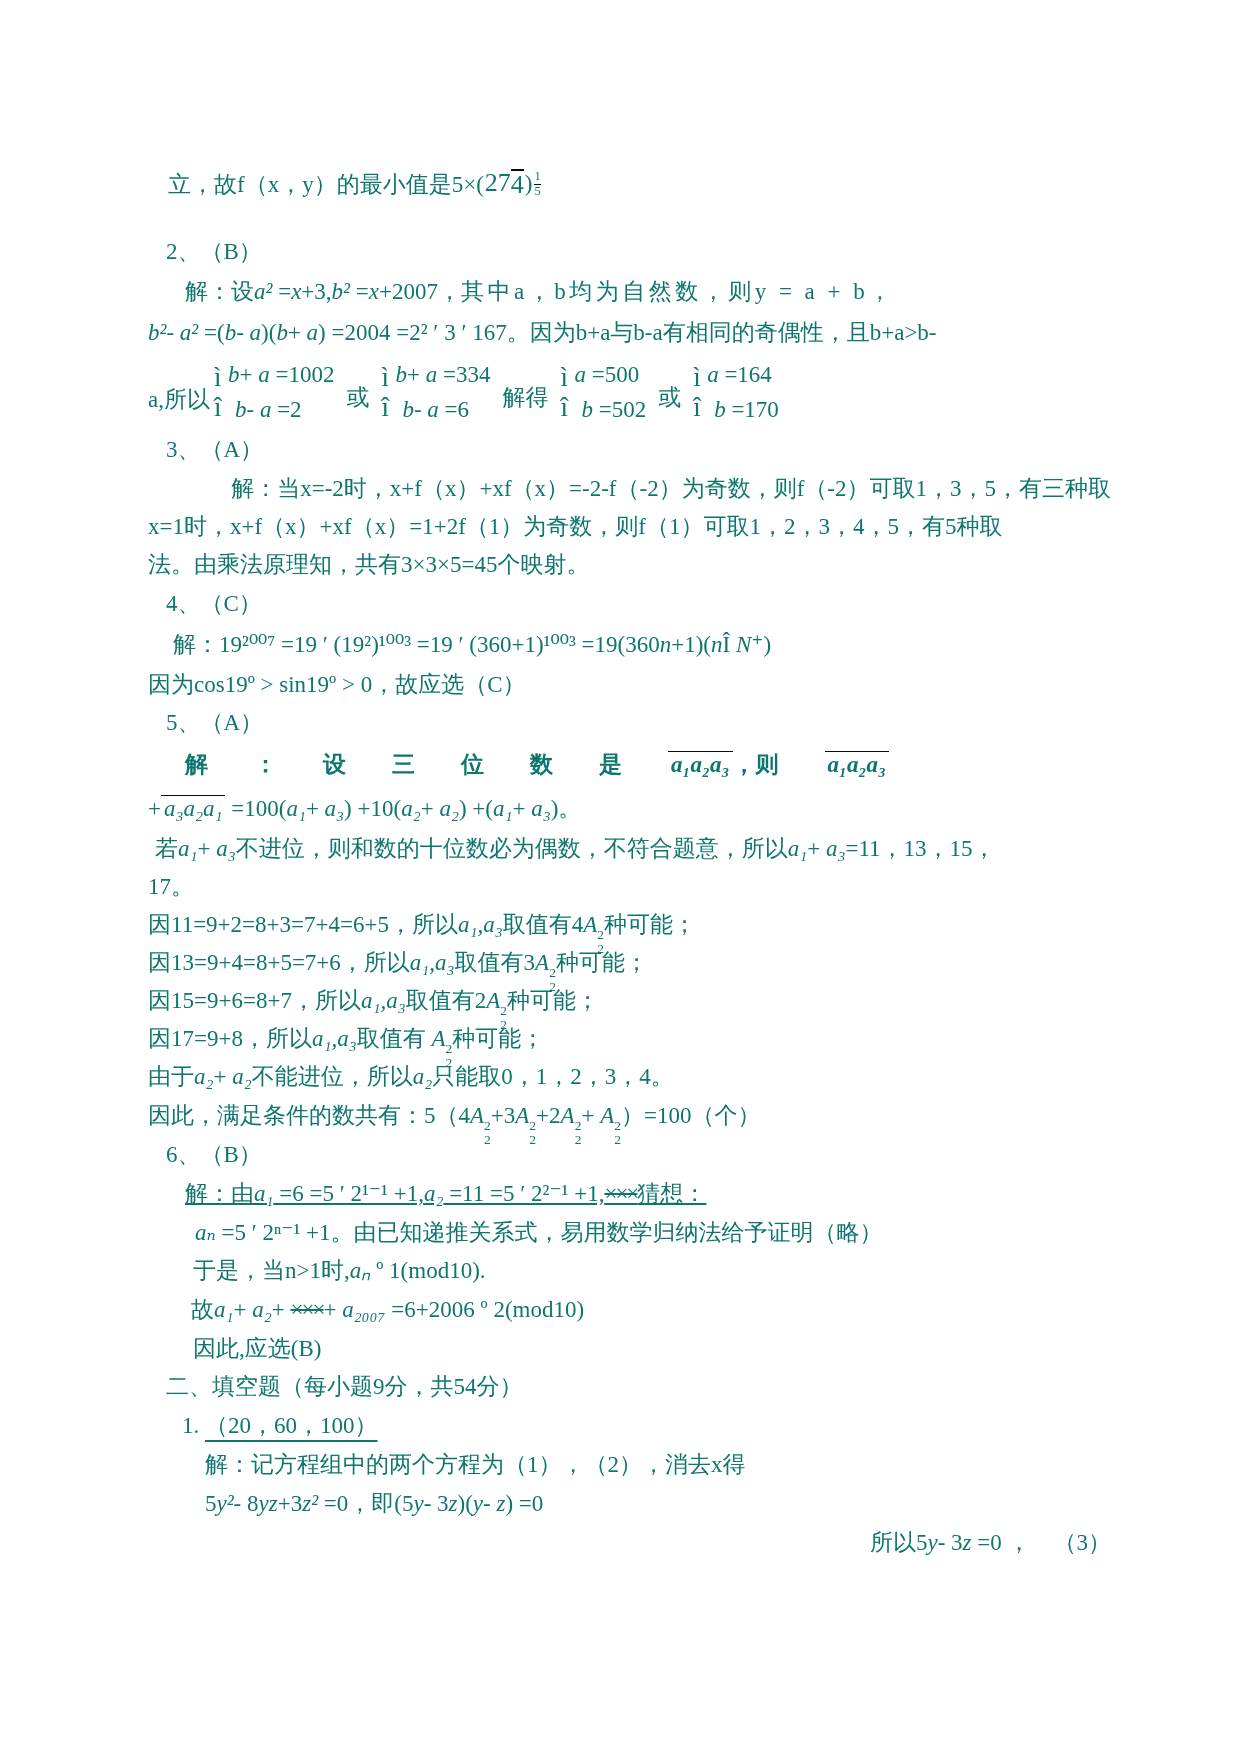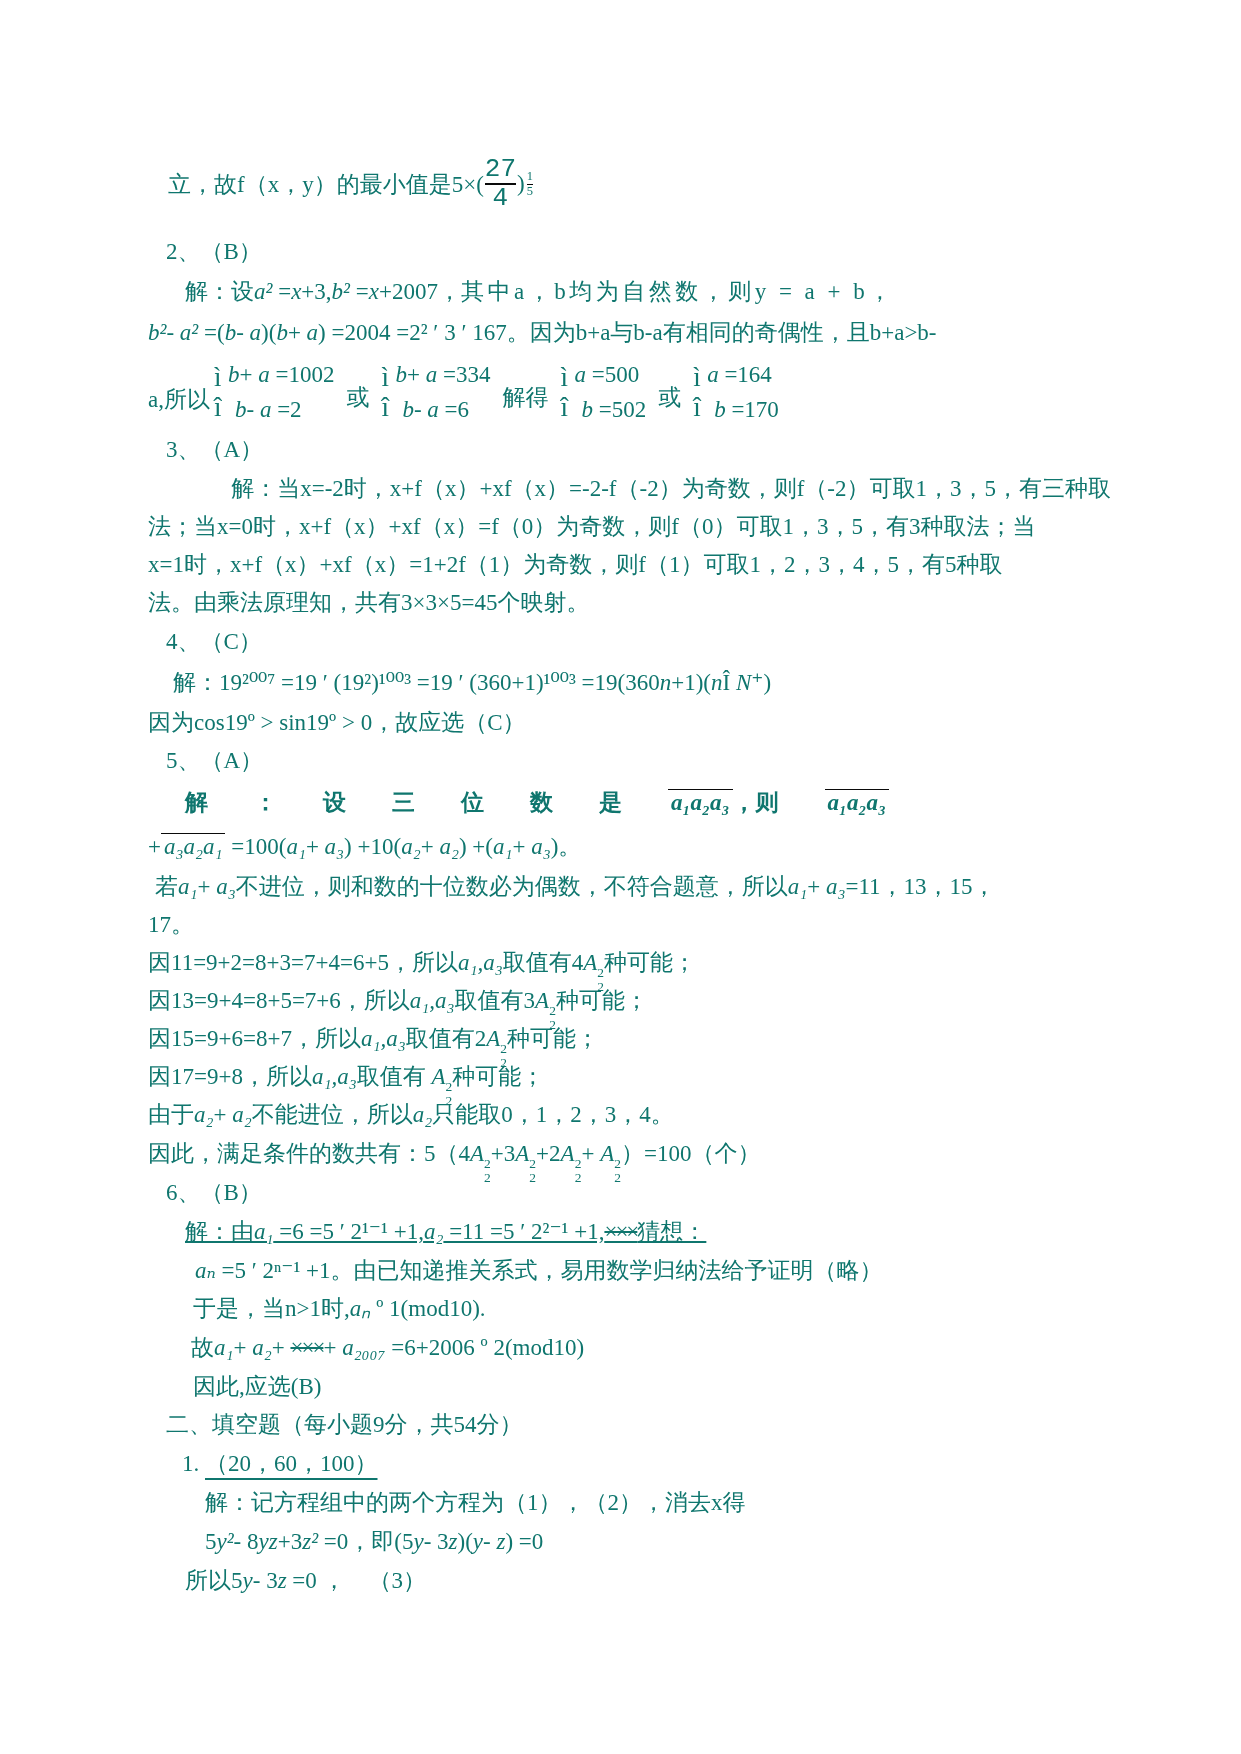--- a/index.html
+++ b/index.html
@@ -18,21 +18,21 @@
   .flexline{display:flex;align-items:center;}
   .r-n{}
   .r-i{font-style:italic;}
   .r-ov{font-style:italic;border-top:1.6px solid #0a0a0a;padding:1px 3px 0 3px;display:inline-block;line-height:1.05;}
   .r-sp{letter-spacing:46px;}
   .r-sp2{letter-spacing:3.5px;}
   .r-strike{text-decoration:line-through;letter-spacing:-2px;}
   .r-u{text-decoration:underline;text-underline-offset:7px;}
   .r-ss{display:inline-flex;flex-direction:column;font-size:13.5px;line-height:1.05;vertical-align:-7px;text-align:left;}
   
-  .frac{display:inline-flex;flex-direction:column;text-align:center;line-height:1.05;font-size:26px;margin:16px 1px;vertical-align:middle;font-family:Liberation Mono, monospace;}
+  .frac{display:inline-flex;text-align:center;line-height:1.05;font-size:26px;margin:16px 1px;vertical-align:middle;}
   .frac .den{border-top:2px solid #0a0a0a;}
   
   .expfrac{display:inline-flex;flex-direction:column;text-align:center;font-size:12.5px;line-height:1.1;vertical-align:26px;margin-left:2px;}
   .expfrac .den{border-top:1px solid #0a0a0a;}
   
   .sysgroup{display:inline-flex;align-items:center;margin:0 4px;}
   .brace{display:flex;flex-direction:column;justify-content:space-between;font-size:27px;line-height:30px;width:14px;}
   .syrows{display:flex;flex-direction:column;}
   .syrow{height:35px;line-height:35px;}
   .syrow.bot{padding-left:7px;}
@@ -100,21 +100,20 @@
             <span>î</span>
           </span>
           <span class="syrows">
             <span class="syrow"><span class="r-i">a</span><span class="r-n"> =164</span></span>
             <span class="syrow bot"><span class="r-i">b</span><span class="r-n"> =170</span></span>
           </span>
         </span>
       </div>
       <div class="line" style="margin-left: 18px; height: 40px; line-height: 40px;"><span class="r-n">3、（A）</span></div>
       <div class="line" style="margin-left: 29px; height: 38px; line-height: 38px; text-align: right;"><span class="r-n">解：当x=-2时，x+f（x）+xf（x）=-2-f（-2）为奇数，则f（-2）可取1，3，5，有三种取</span></div>
-      <div class="line" style="margin-left: 0px; height: 38px; line-height: 38px;"><span class="r-n">法；当x=0时，x+f（x）+xf（x）=f（0）为奇数，则f（0）可取1，3，5，有3种取法；当</span></div>
       <div class="line" style="margin-left: 0px; height: 38px; line-height: 38px;"><span class="r-n">x=1时，x+f（x）+xf（x）=1+2f（1）为奇数，则f（1）可取1，2，3，4，5，有5种取</span></div>
       <div class="line" style="margin-left: 0px; height: 38px; line-height: 38px;"><span class="r-n">法。由乘法原理知，共有3×3×5=45个映射。</span></div>
       <div class="line" style="margin-left: 18px; height: 40px; line-height: 40px;"><span class="r-n">4、（C）</span></div>
       <div class="line" style="margin-left: 25px; height: 42px; line-height: 42px;"><span class="r-n">解：19²⁰⁰⁷ =19 ′ (19²)¹⁰⁰³ =19 ′ (360+1)¹⁰⁰³ =19(360</span><span class="r-i">n</span><span class="r-n">+1)(</span><span class="r-i">n</span><span class="r-n">Î  </span><span class="r-i">N</span><span class="r-n">⁺)</span></div>
       <div class="line" style="margin-left: 0px; height: 38px; line-height: 38px;"><span class="r-n">因为cos19º &gt; sin19º &gt; 0，故应选（C）</span></div>
       <div class="line" style="margin-left: 18px; height: 38px; line-height: 38px;"><span class="r-n">5、（A）</span></div>
       <div class="line" style="margin-left: 37px; height: 46px; line-height: 46px; font-weight: bold;"><span class="r-sp">解：设三位数是</span><span class="r-ov">a₁a₂a₃</span><span class="r-n">，</span><span class="r-sp">则</span><span class="r-ov">a₁a₂a₃</span></div>
       <div class="line" style="margin-left: 0px; height: 42px; line-height: 42px;"><span class="r-n">+</span><span class="r-ov">a₃a₂a₁</span><span class="r-n"> =100(</span><span class="r-i">a₁</span><span class="r-n">+ </span><span class="r-i">a₃</span><span class="r-n">) +10(</span><span class="r-i">a₂</span><span class="r-n">+ </span><span class="r-i">a₂</span><span class="r-n">) +(</span><span class="r-i">a₁</span><span class="r-n">+ </span><span class="r-i">a₃</span><span class="r-n">)。</span></div>
       <div class="line" style="margin-left: 7px; height: 38px; line-height: 38px;"><span class="r-n">若</span><span class="r-i">a₁</span><span class="r-n">+ </span><span class="r-i">a₃</span><span class="r-n">不进位，则和数的十位数必为偶数，不符合题意，所以</span><span class="r-i">a₁</span><span class="r-n">+ </span><span class="r-i">a₃</span><span class="r-n">=11，13，15，</span></div>
       <div class="line" style="margin-left: 0px; height: 38px; line-height: 38px;"><span class="r-n">17。</span></div>
@@ -151,15 +150,15 @@
       <div class="line" style="margin-left: 18px; height: 38px; line-height: 38px;"><span class="r-n">6、（B）</span></div>
       <div class="line" style="margin-left: 37px; height: 40px; line-height: 40px; text-decoration: underline;"><span class="r-n">解：由</span><span class="r-i">a₁</span><span class="r-n"> =6 =5 ′ 2¹⁻¹ +1,</span><span class="r-i">a₂</span><span class="r-n"> =11 =5 ′ 2²⁻¹ +1,</span><span class="r-strike">×××</span><span class="r-n">猜想：</span></div>
       <div class="line" style="margin-left: 47px; height: 38px; line-height: 38px;"><span class="r-i">aₙ</span><span class="r-n"> =5 ′ 2ⁿ⁻¹ +1。由已知递推关系式，易用数学归纳法给予证明（略）</span></div>
       <div class="line" style="margin-left: 45px; height: 38px; line-height: 38px; font-family: Liberation Serif, serif;"><span class="r-n">于是，当n&gt;1时,</span><span class="r-i">aₙ</span><span class="r-n"> º 1(mod10).</span></div>
       <div class="line" style="margin-left: 43px; height: 40px; line-height: 40px;"><span class="r-n">故</span><span class="r-i">a₁</span><span class="r-n">+ </span><span class="r-i">a₂</span><span class="r-n">+ </span><span class="r-strike">×××</span><span class="r-n">+ </span><span class="r-i">a₂₀₀₇</span><span class="r-n"> =6+2006 º 2(mod10)</span></div>
       <div class="line" style="margin-left: 45px; height: 38px; line-height: 38px;"><span class="r-n">因此,应选(B)</span></div>
       <div class="line" style="margin-left: 18px; height: 38px; line-height: 38px;"><span class="r-n">二、填空题（每小题9分，共54分）</span></div>
       <div class="line" style="margin-left: 34px; height: 40px; line-height: 40px;"><span class="r-n">1.  </span><span class="r-u">（20，60，100）</span></div>
       <div class="line" style="margin-left: 57px; height: 38px; line-height: 38px;"><span class="r-n">解：记方程组中的两个方程为（1），（2），消去x得</span></div>
       <div class="line" style="margin-left: 57px; height: 40px; line-height: 40px;"><span class="r-n">5</span><span class="r-i">y²</span><span class="r-n">- 8</span><span class="r-i">yz</span><span class="r-n">+3</span><span class="r-i">z²</span><span class="r-n"> =0，即(5</span><span class="r-i">y</span><span class="r-n">- 3</span><span class="r-i">z</span><span class="r-n">)(</span><span class="r-i">y</span><span class="r-n">- </span><span class="r-i">z</span><span class="r-n">) =0</span></div>
-      <div class="line" style="margin-left: 37px; height: 38px; line-height: 38px;"><span class="r-n">所以5</span><span class="r-i">y</span><span class="r-n">- 3</span><span class="r-i">z</span><span class="r-n"> =0 ，　（3）</span></div>
+      <div class="line" style="margin-left: 37px; height: 38px; line-height: 38px; text-align: right;"><span class="r-n">所以5</span><span class="r-i">y</span><span class="r-n">- 3</span><span class="r-i">z</span><span class="r-n"> =0 ，　（3）</span></div>
     </div>
 </div>
 
 </body></html>

